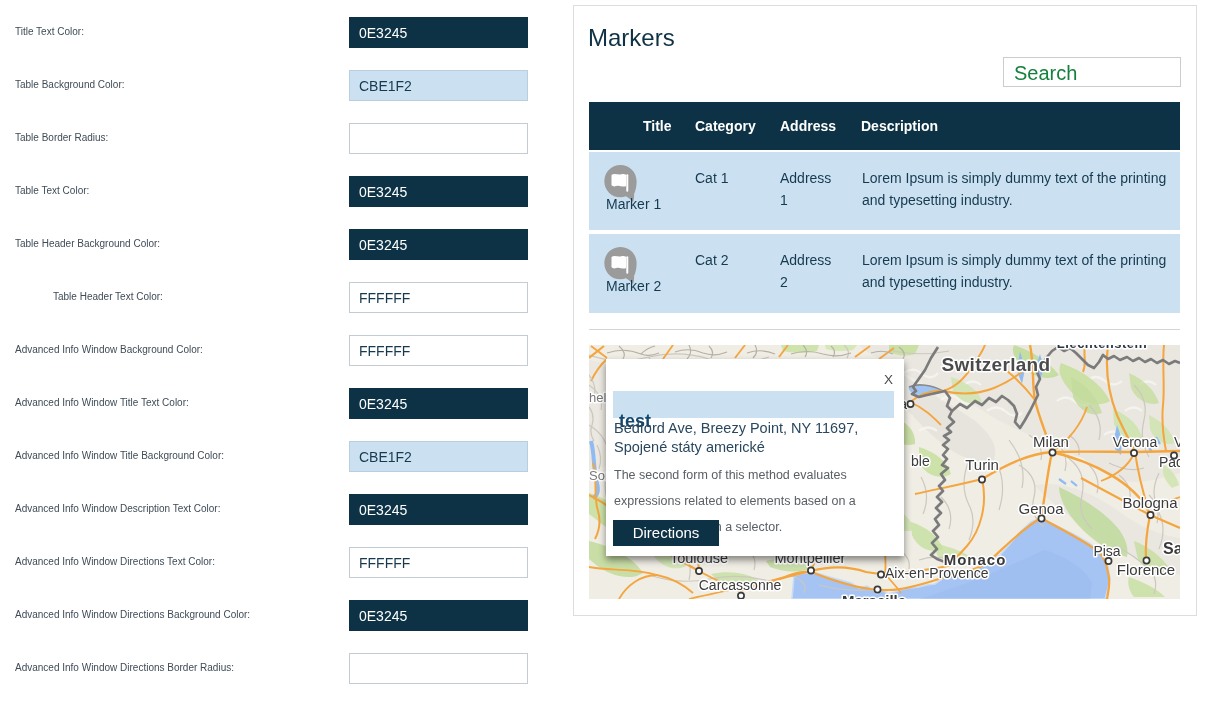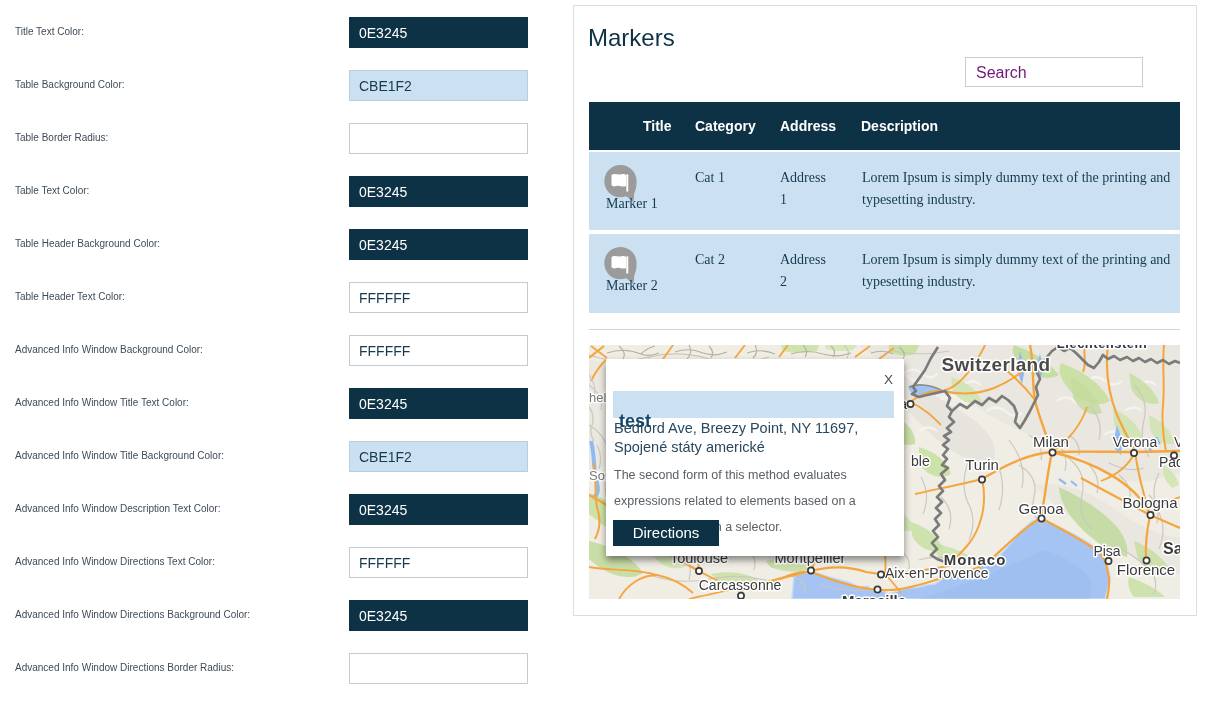--- a/index.html
+++ b/index.html
@@ -4,40 +4,40 @@
 <style>
   html,body{margin:0;padding:0;background:#fff;}
   body{width:1211px;height:709px;overflow:hidden;position:relative;font-family:"Liberation Sans",sans-serif;}
   .lab{position:absolute;left:15px;font-size:10px;color:#3f4b56;white-space:nowrap;}
   .inp{position:absolute;left:349px;width:168px;height:27px;border:1px solid #c3ccd3;font-size:14px;padding-left:9px;padding-top:2px;line-height:27px;}
   .dk{background:#0e3245;color:#fff;border-color:#0e3245;}
   .lb{background:#cbe1f2;color:#16394e;border-color:#b9cfe0;}
   .wh{background:#fff;color:#16394e;}
   #panel{position:absolute;left:573px;top:5px;width:622px;height:609px;border:1px solid #ddd;background:#fff;}
   #mkh{position:absolute;left:588px;top:24px;font-size:24px;color:#0e3245;}
-  #search{position:absolute;left:965px;top:57px;width:166px;height:28px;border:1px solid #ccc;font-size:16px;color:#701a75;padding-left:10px;line-height:30px;}
+  #search{position:absolute;left:1003px;top:57px;width:166px;height:28px;border:1px solid #ccc;font-size:20px;color:#15803d;padding-left:10px;line-height:30px;}
   .th{position:absolute;top:102px;height:48px;line-height:48px;background:#0e3245;color:#fff;font-size:14px;font-weight:bold;}
   .row{position:absolute;left:589px;width:591px;background:#cbe1f2;}
-  .cell{position:absolute;font-size:14px;color:#16394e;line-height:22px;font-family:Liberation Serif, serif;}
+  .cell{position:absolute;font-size:14px;color:#16394e;line-height:22px;}
 </style>
 </head>
 <body>
 
 <div id="form">
 <div class="lab" style="top:26px;">Title Text Color:</div>
 <div class="inp dk" style="top:17px;">0E3245</div>
 <div class="lab" style="top:79px;">Table Background Color:</div>
 <div class="inp lb" style="top:70px;">CBE1F2</div>
 <div class="lab" style="top:132px;">Table Border Radius:</div>
 <div class="inp wh" style="top:123px;"></div>
 <div class="lab" style="top:185px;text-align:right;">Table Text Color:</div>
 <div class="inp dk" style="top:176px;">0E3245</div>
 <div class="lab" style="top:238px;">Table Header Background Color:</div>
 <div class="inp dk" style="top:229px;">0E3245</div>
-<div class="lab" style="top:291px;">Table Header Text Color:</div>
+<div class="lab" style="top:291px;margin-left:38px;">Table Header Text Color:</div>
 <div class="inp wh" style="top:282px;">FFFFFF</div>
 <div class="lab" style="top:344px;">Advanced Info Window Background Color:</div>
 <div class="inp wh" style="top:335px;">FFFFFF</div>
 <div class="lab" style="top:397px;">Advanced Info Window Title Text Color:</div>
 <div class="inp dk" style="top:388px;">0E3245</div>
 <div class="lab" style="top:450px;">Advanced Info Window Title Background Color:</div>
 <div class="inp lb" style="top:441px;">CBE1F2</div>
 <div class="lab" style="top:503px;">Advanced Info Window Description Text Color:</div>
 <div class="inp dk" style="top:494px;">0E3245</div>
 <div class="lab" style="top:556px;">Advanced Info Window Directions Text Color:</div>

